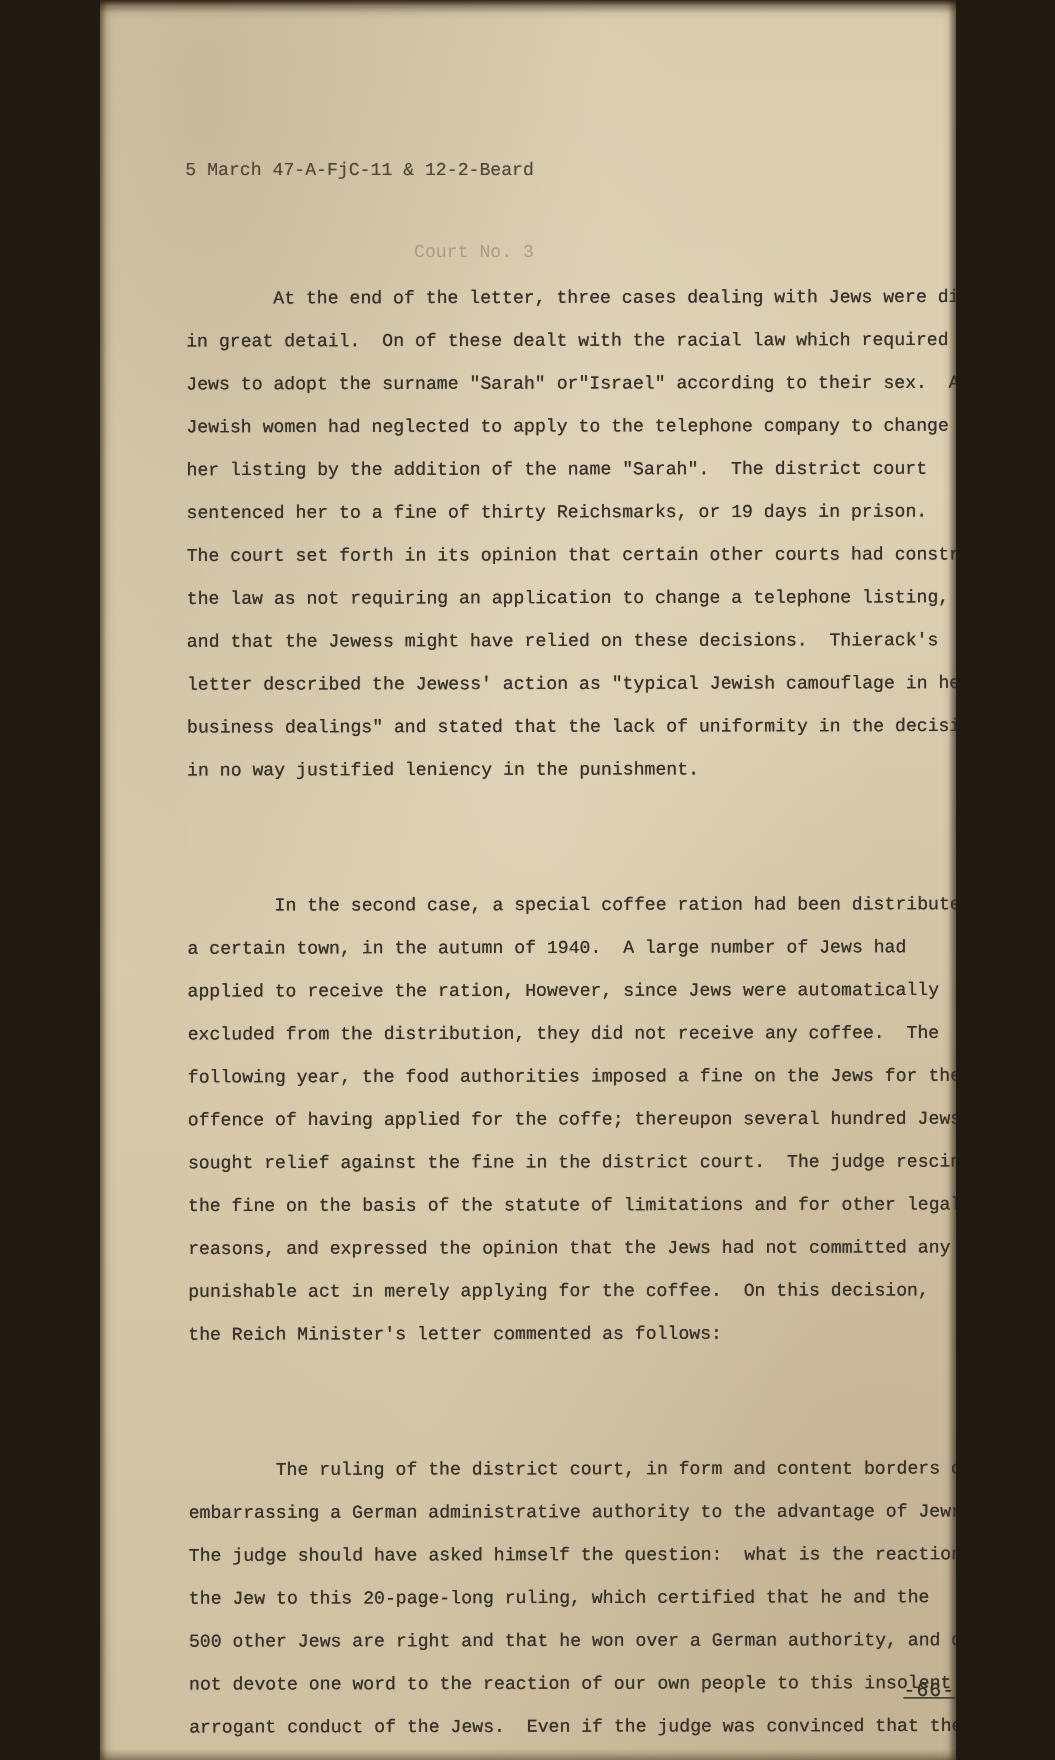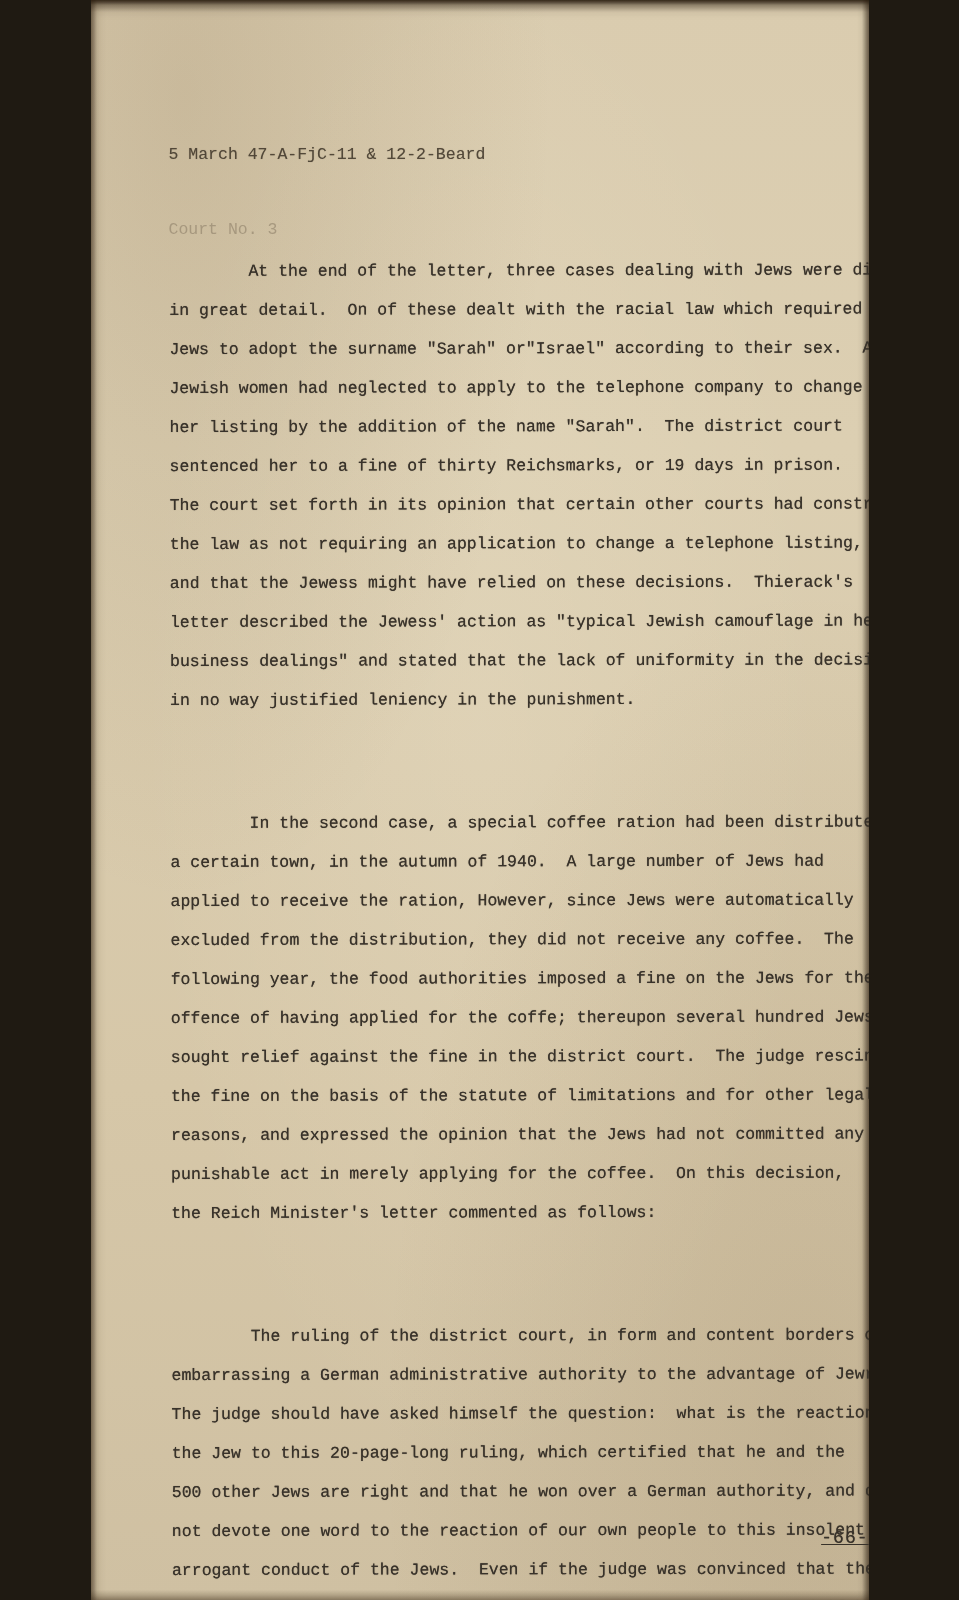--- a/index.html
+++ b/index.html
@@ -40,20 +40,21 @@
     white-space: pre;
   }
   .header-line-1 {
     color: rgba(70,60,46,0.82);
     text-shadow: 0 0 0.7px rgba(70,60,46,0.55);
     filter: blur(0.25px);
   }
   .header-line-2 {
     color: rgba(135,120,98,0.55);
     filter: blur(0.55px);
+    text-align: right;
   }
   .doc-body {
     position: absolute;
     left: 78px;
     top: 174px;
     width: 812px;
     font-size: 16.5px;
     line-height: 39px;
     white-space: pre-wrap;
     transform: rotate(-0.12deg);

